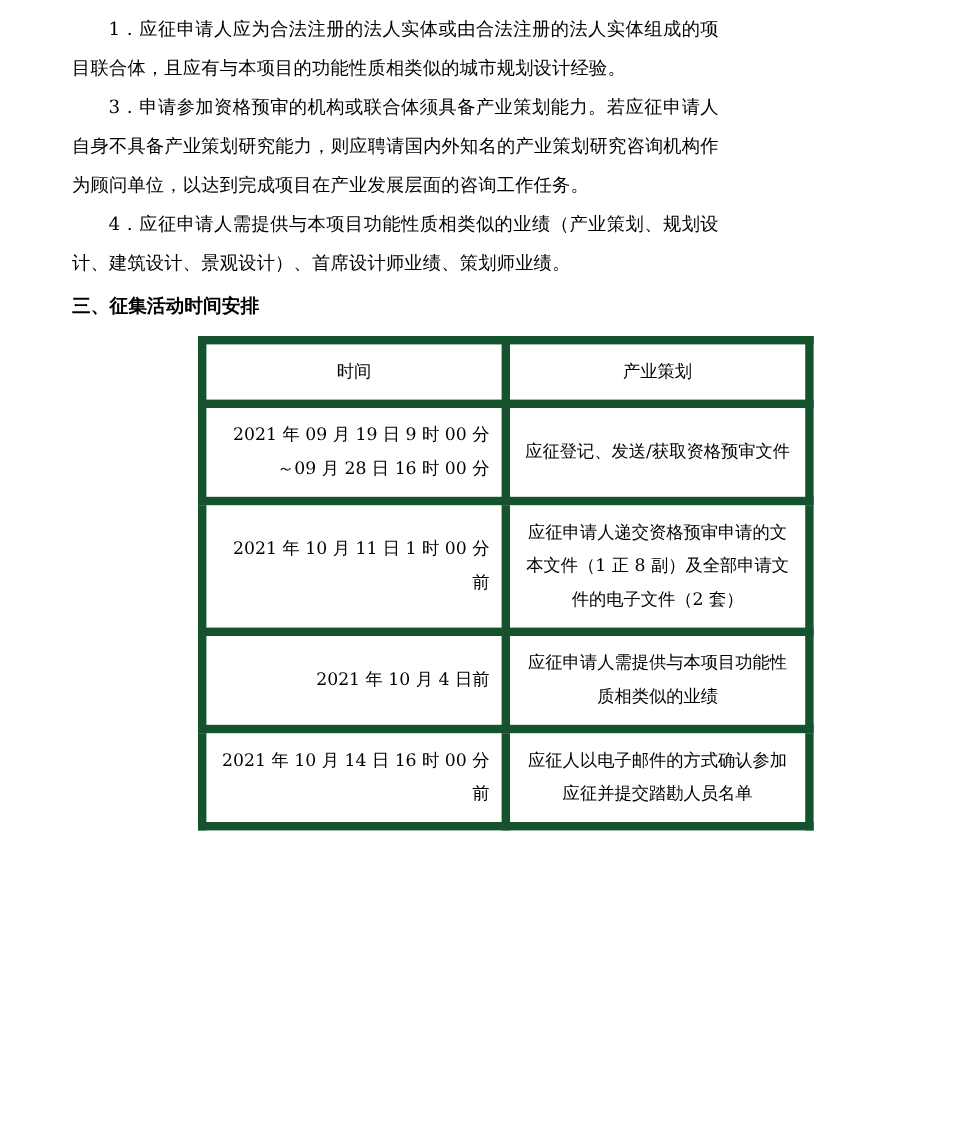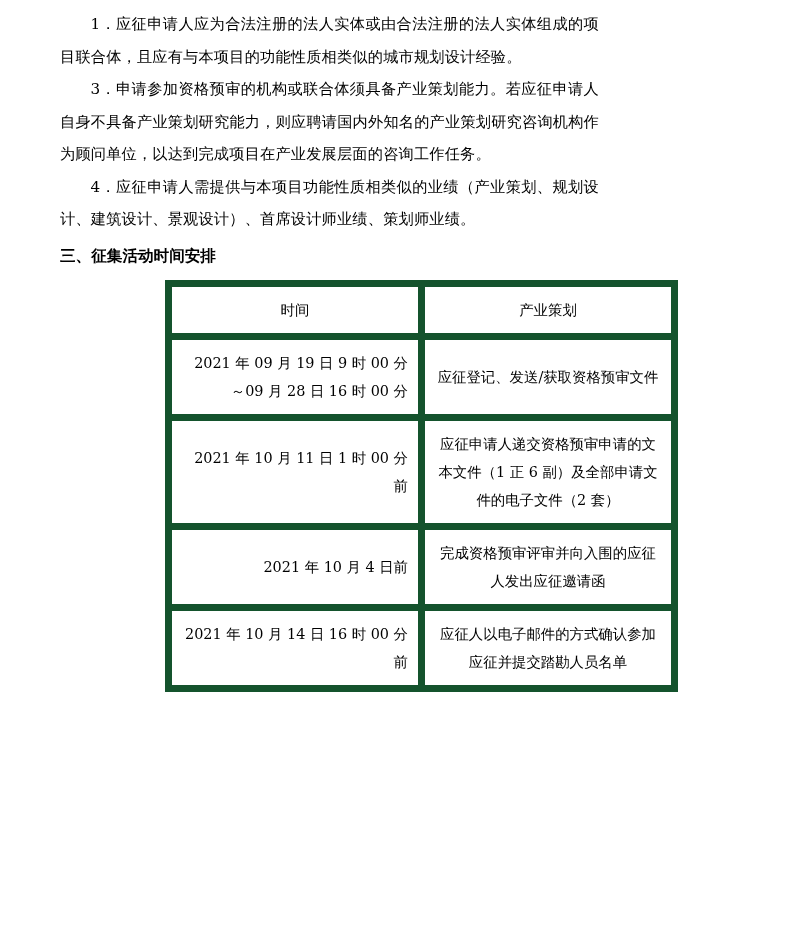--- a/index.html
+++ b/index.html
@@ -96,25 +96,25 @@
           <th class="col-work">产业策划</th>
         </tr>
       </thead>
       <tbody>
         <tr>
           <td class="col-time">2021 年 09 月 19 日 9 时 00 分～09 月 28 日 16 时 00 分</td>
           <td class="col-work">应征登记、发送/获取资格预审文件</td>
         </tr>
         <tr>
           <td class="col-time">2021 年 10 月 11 日 1 时 00 分前</td>
-          <td class="col-work">应征申请人递交资格预审申请的文本文件（1 正 6 副）及全部申请文件的电子文件（2 套）</td>
+          <td class="col-work">应征申请人递交资格预审申请的文本文件（1 正 8 副）及全部申请文件的电子文件（2 套）</td>
         </tr>
         <tr>
           <td class="col-time">2021 年 10 月 4 日前</td>
-          <td class="col-work">完成资格预审评审并向入围的应征人发出应征邀请函</td>
+          <td class="col-work">应征申请人需提供与本项目功能性质相类似的业绩</td>
         </tr>
         <tr>
           <td class="col-time">2021 年 10 月 14 日 16 时 00 分前</td>
           <td class="col-work">应征人以电子邮件的方式确认参加应征并提交踏勘人员名单</td>
         </tr>
       </tbody>
     </table>
 
   </div>
 </div>

